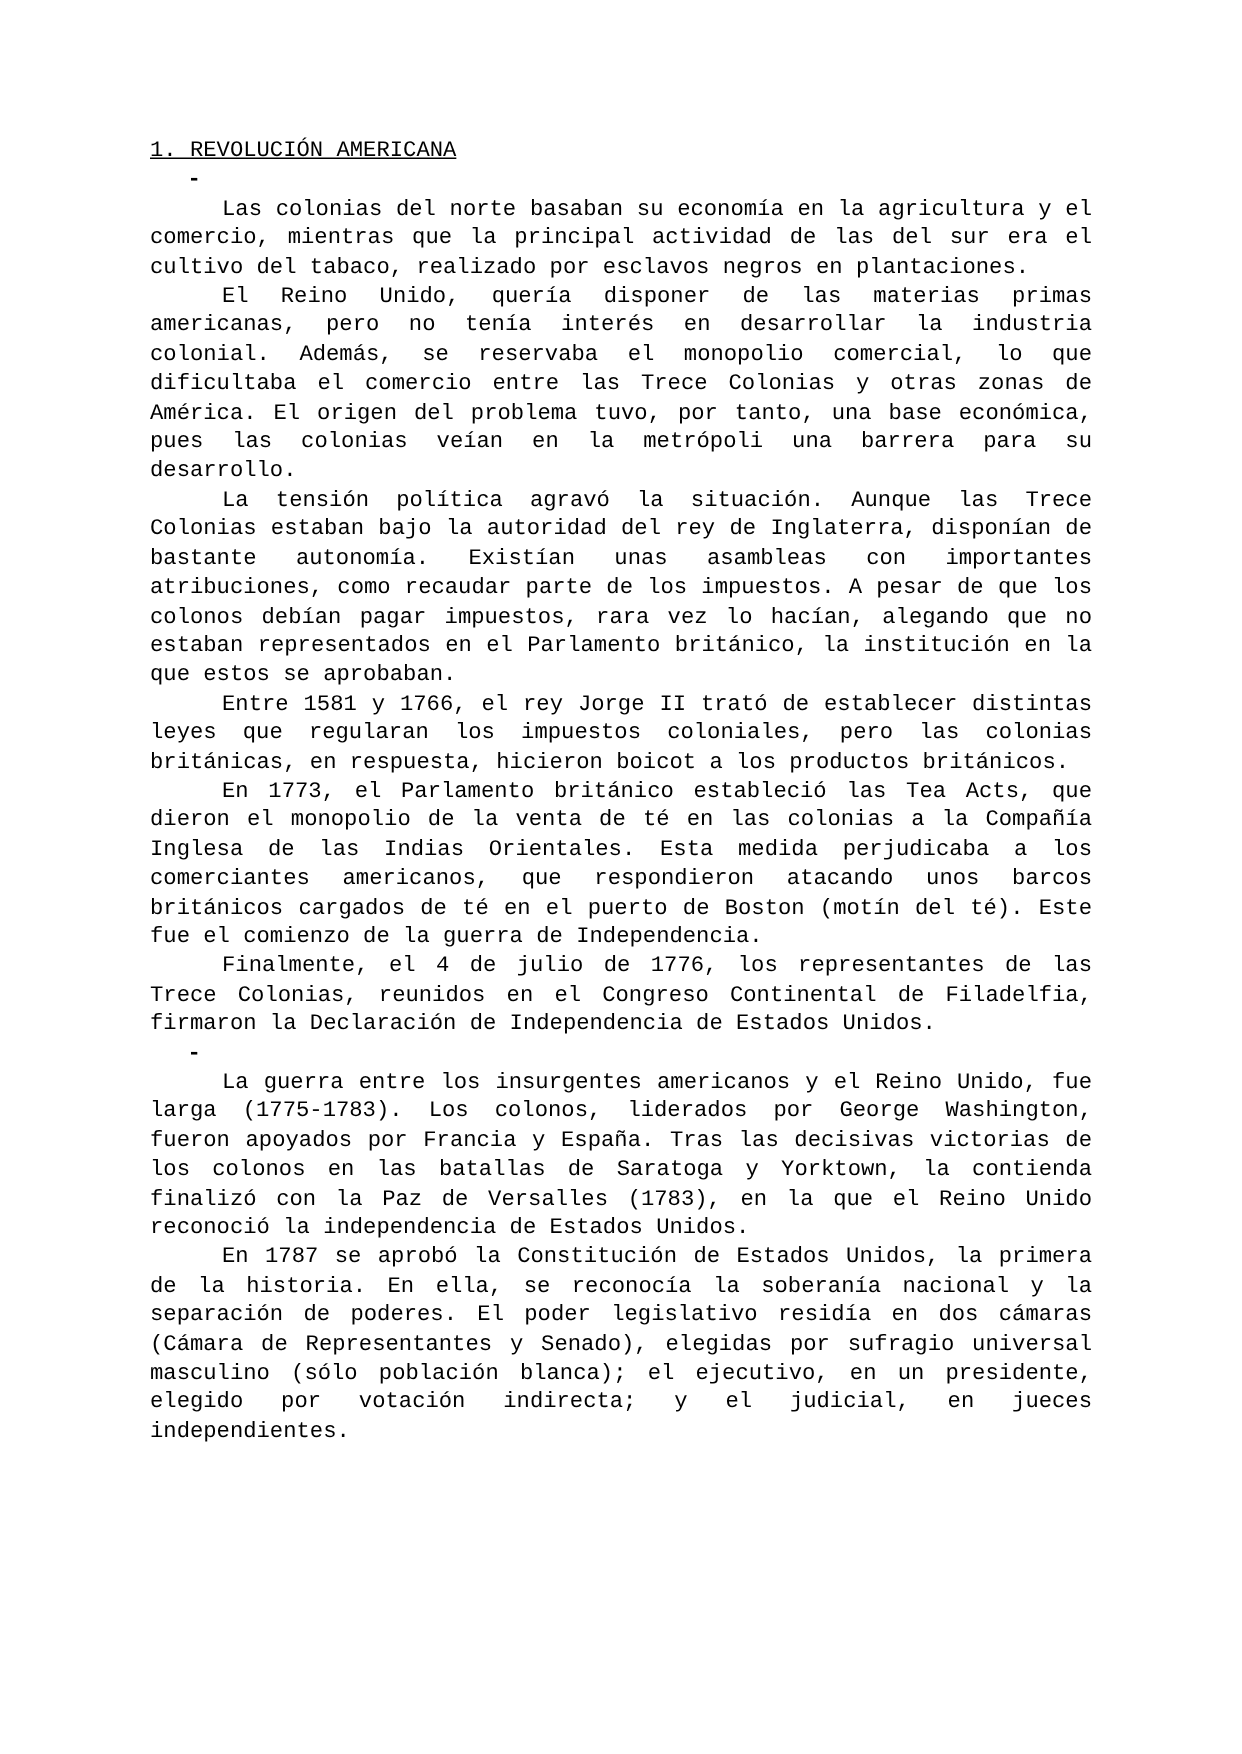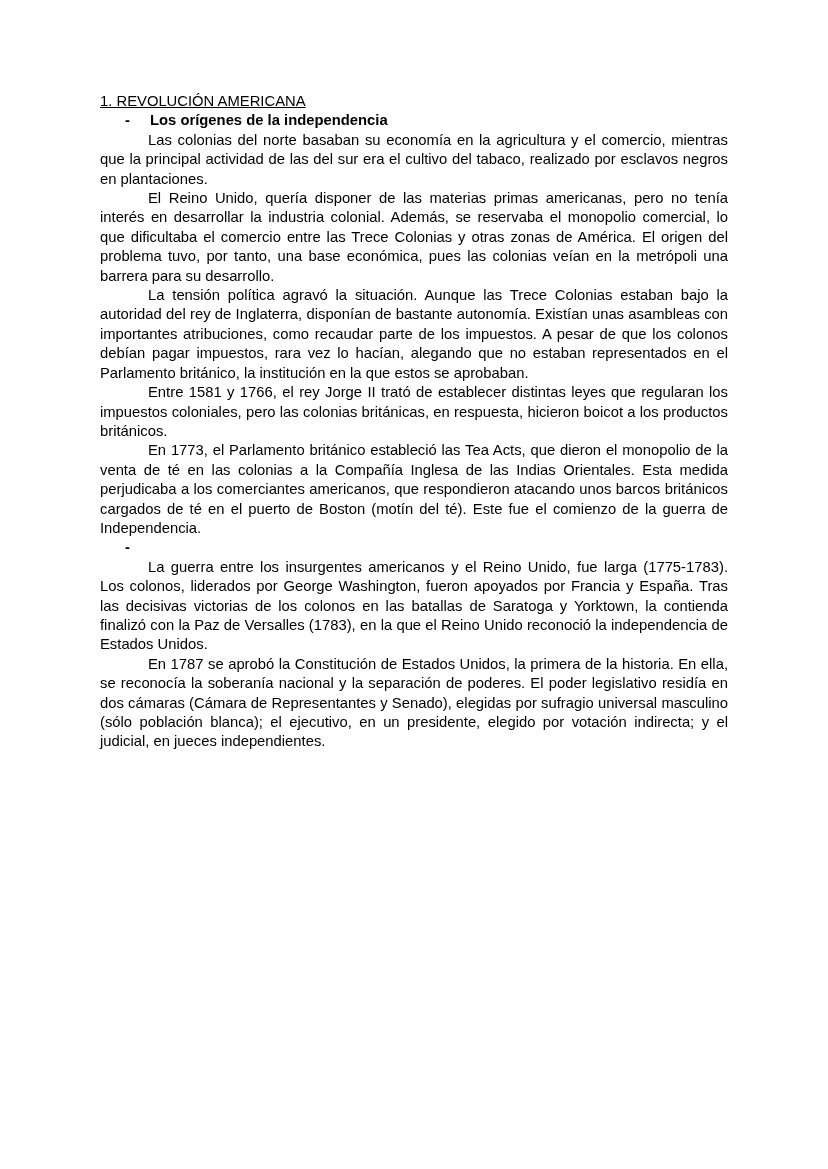--- a/index.html
+++ b/index.html
@@ -1,15 +1,15 @@
 <!DOCTYPE html>
 <html><head>
 <meta charset="utf-8">
 <style>
-  * { box-sizing: border-box; }
+  * { box-sizing: border-box; font-family: Liberation Mono, monospace; }
   html, body { margin: 0; padding: 0; background: #ffffff; }
   .page {
     position: relative;
     width: 828px;
     height: 1169px;
     background: #ffffff;
     overflow: hidden;
     font-family: "Liberation Sans", sans-serif;
     color: #000000;
   }
@@ -42,28 +42,28 @@
 </head>
 <body>
 
 <div class="page">
   <div class="content">
 
     <h1 class="doc-title">1. REVOLUCIÓN AMERICANA</h1>
 
     <div class="section-heading">
       <span class="dash">-</span>
-      <span>Los orígenes de la independencia</span>
     </div>
 
     <p>Las colonias del norte basaban su economía en la agricultura y el comercio, mientras que la principal actividad de las del sur era el cultivo del tabaco, realizado por esclavos negros en plantaciones.</p>
     <p>El Reino Unido, quería disponer de las materias primas americanas, pero no tenía interés en desarrollar la industria colonial. Además, se reservaba el monopolio comercial, lo que dificultaba el comercio entre las Trece Colonias y otras zonas de América. El origen del problema tuvo, por tanto, una base económica, pues las colonias veían en la metrópoli una barrera para su desarrollo.</p>
     <p>La tensión política agravó la situación. Aunque las Trece Colonias estaban bajo la autoridad del rey de Inglaterra, disponían de bastante autonomía. Existían unas asambleas con importantes atribuciones, como recaudar parte de los impuestos. A pesar de que los colonos debían pagar impuestos, rara vez lo hacían, alegando que no estaban representados en el Parlamento británico, la institución en la que estos se aprobaban.</p>
     <p>Entre 1581 y 1766, el rey Jorge II trató de establecer distintas leyes que regularan los impuestos coloniales, pero las colonias británicas, en respuesta, hicieron boicot a los productos británicos.</p>
     <p>En 1773, el Parlamento británico estableció las Tea Acts, que dieron el monopolio de la venta de té en las colonias a la Compañía Inglesa de las Indias Orientales. Esta medida perjudicaba a los comerciantes americanos, que respondieron atacando unos barcos británicos cargados de té en el puerto de Boston (motín del té). Este fue el comienzo de la guerra de Independencia.</p>
+    <p>Finalmente, el 4 de julio de 1776, los representantes de las Trece Colonias, reunidos en el Congreso Continental de Filadelfia, firmaron la Declaración de Independencia de Estados Unidos.</p>
 
     <div class="section-heading">
       <span class="dash">-</span>
     </div>
 
     <p>La guerra entre los insurgentes americanos y el Reino Unido, fue larga (1775-1783). Los colonos, liderados por George Washington, fueron apoyados por Francia y España. Tras las decisivas victorias de los colonos en las batallas de Saratoga y Yorktown, la contienda finalizó con la Paz de Versalles (1783), en la que el Reino Unido reconoció la independencia de Estados Unidos.</p>
     <p>En 1787 se aprobó la Constitución de Estados Unidos, la primera de la historia. En ella, se reconocía la soberanía nacional y la separación de poderes. El poder legislativo residía en dos cámaras (Cámara de Representantes y Senado), elegidas por sufragio universal masculino (sólo población blanca); el ejecutivo, en un presidente, elegido por votación indirecta; y el judicial, en jueces independientes.</p>
 
   </div>
 </div>

